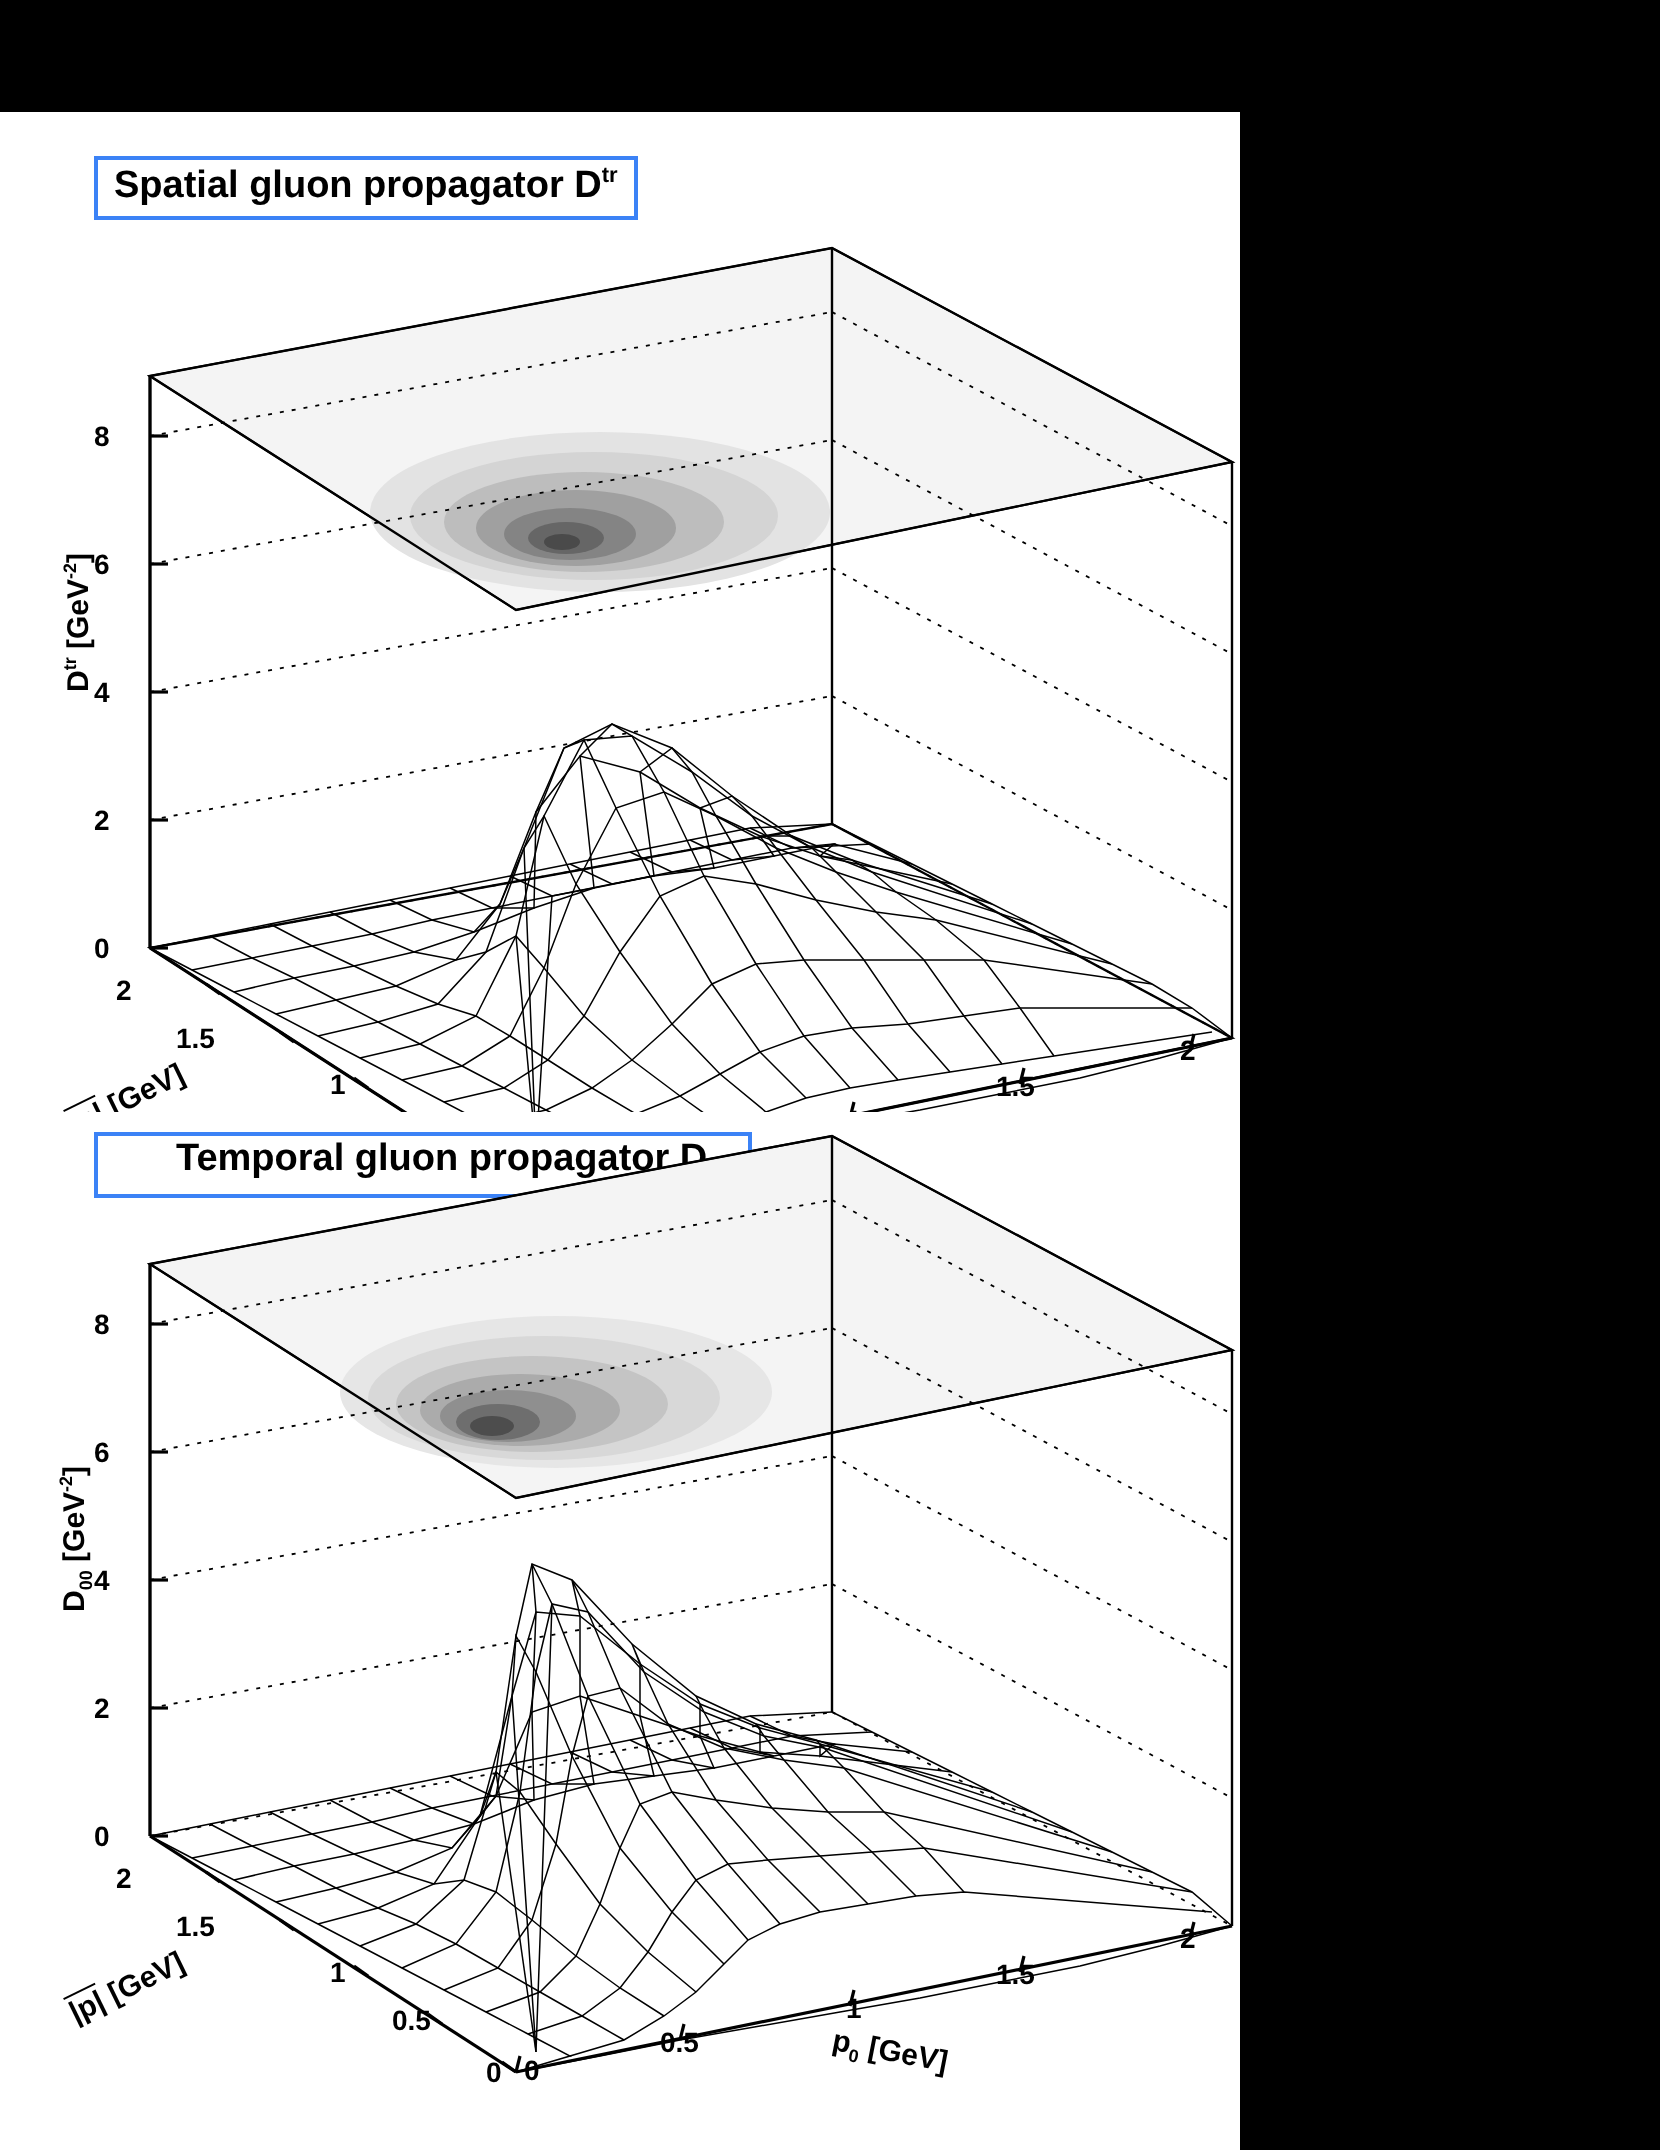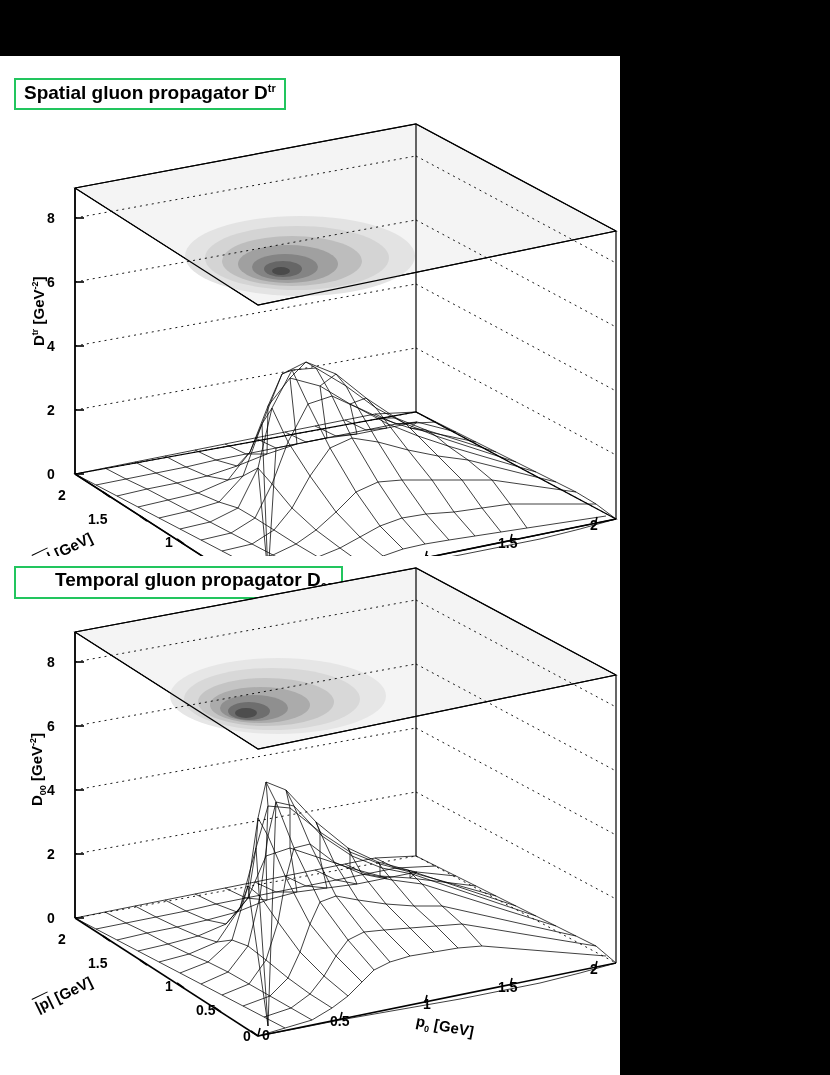--- a/index.html
+++ b/index.html
@@ -3,23 +3,23 @@
 <meta charset="utf-8">
 <style>
   html,body{margin:0;padding:0;background:#000;}
   body{width:830px;height:1075px;font-family:"Liberation Sans",sans-serif;}
   #root{position:relative;width:830px;height:1075px;background:#000;overflow:hidden;}
   .panel{position:absolute;background:#ffffff;}
   #panel-top{left:0;top:56px;width:620px;height:500px;}
   #panel-bottom{left:0;top:556px;width:620px;height:519px;}
 
   .title-box{
-    position:absolute;background:#ffffff;border:2px solid #22c55e;
+    position:absolute;background:#ffffff;border:2px solid #3b82f6;
     padding:2px 8px 4px 8px;font-weight:bold;font-size:19px;color:#000;
-    white-space:nowrap;line-height:1.1;
+    white-space:nowrap;line-height:1.1;margin-left:33px;
   }
   .title-box sup{font-size:11px;vertical-align:super;font-weight:bold;}
   .title-box sub{font-size:11px;vertical-align:sub;font-weight:bold;}
 
   .plot{position:absolute;left:0;top:0;width:620px;height:100%;}
   svg{display:block;}
 
   .axlabel{
     position:absolute;font-size:15px;font-weight:bold;color:#000;white-space:nowrap;
   }

